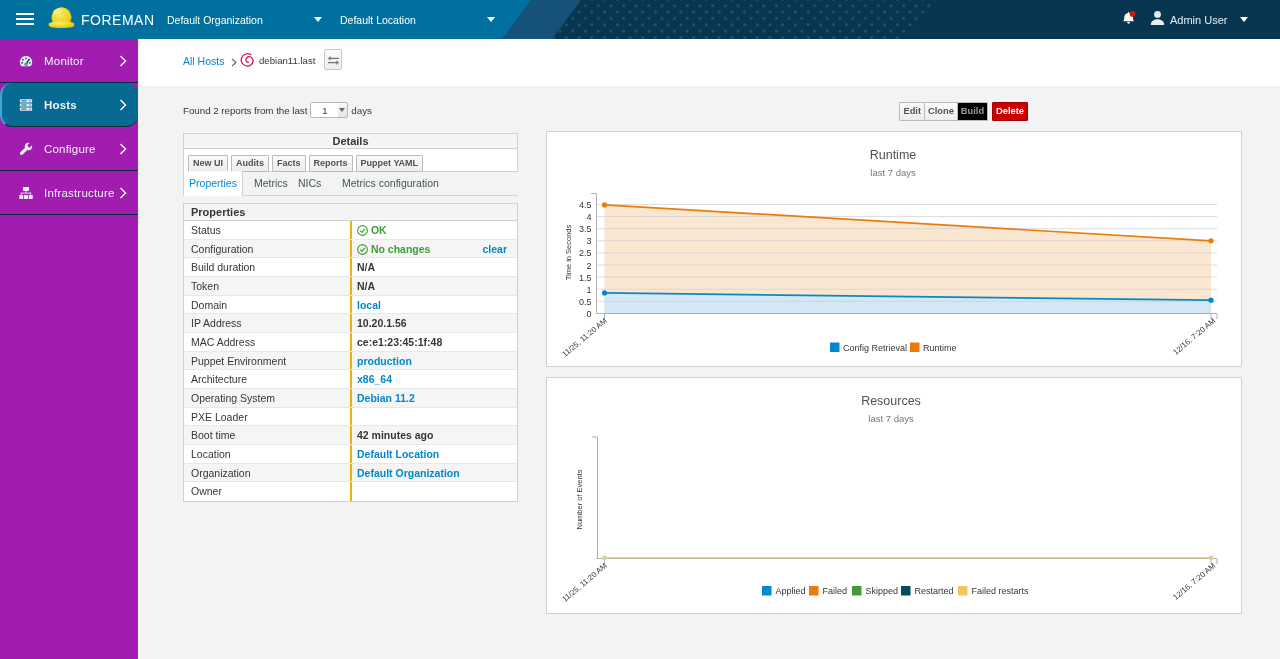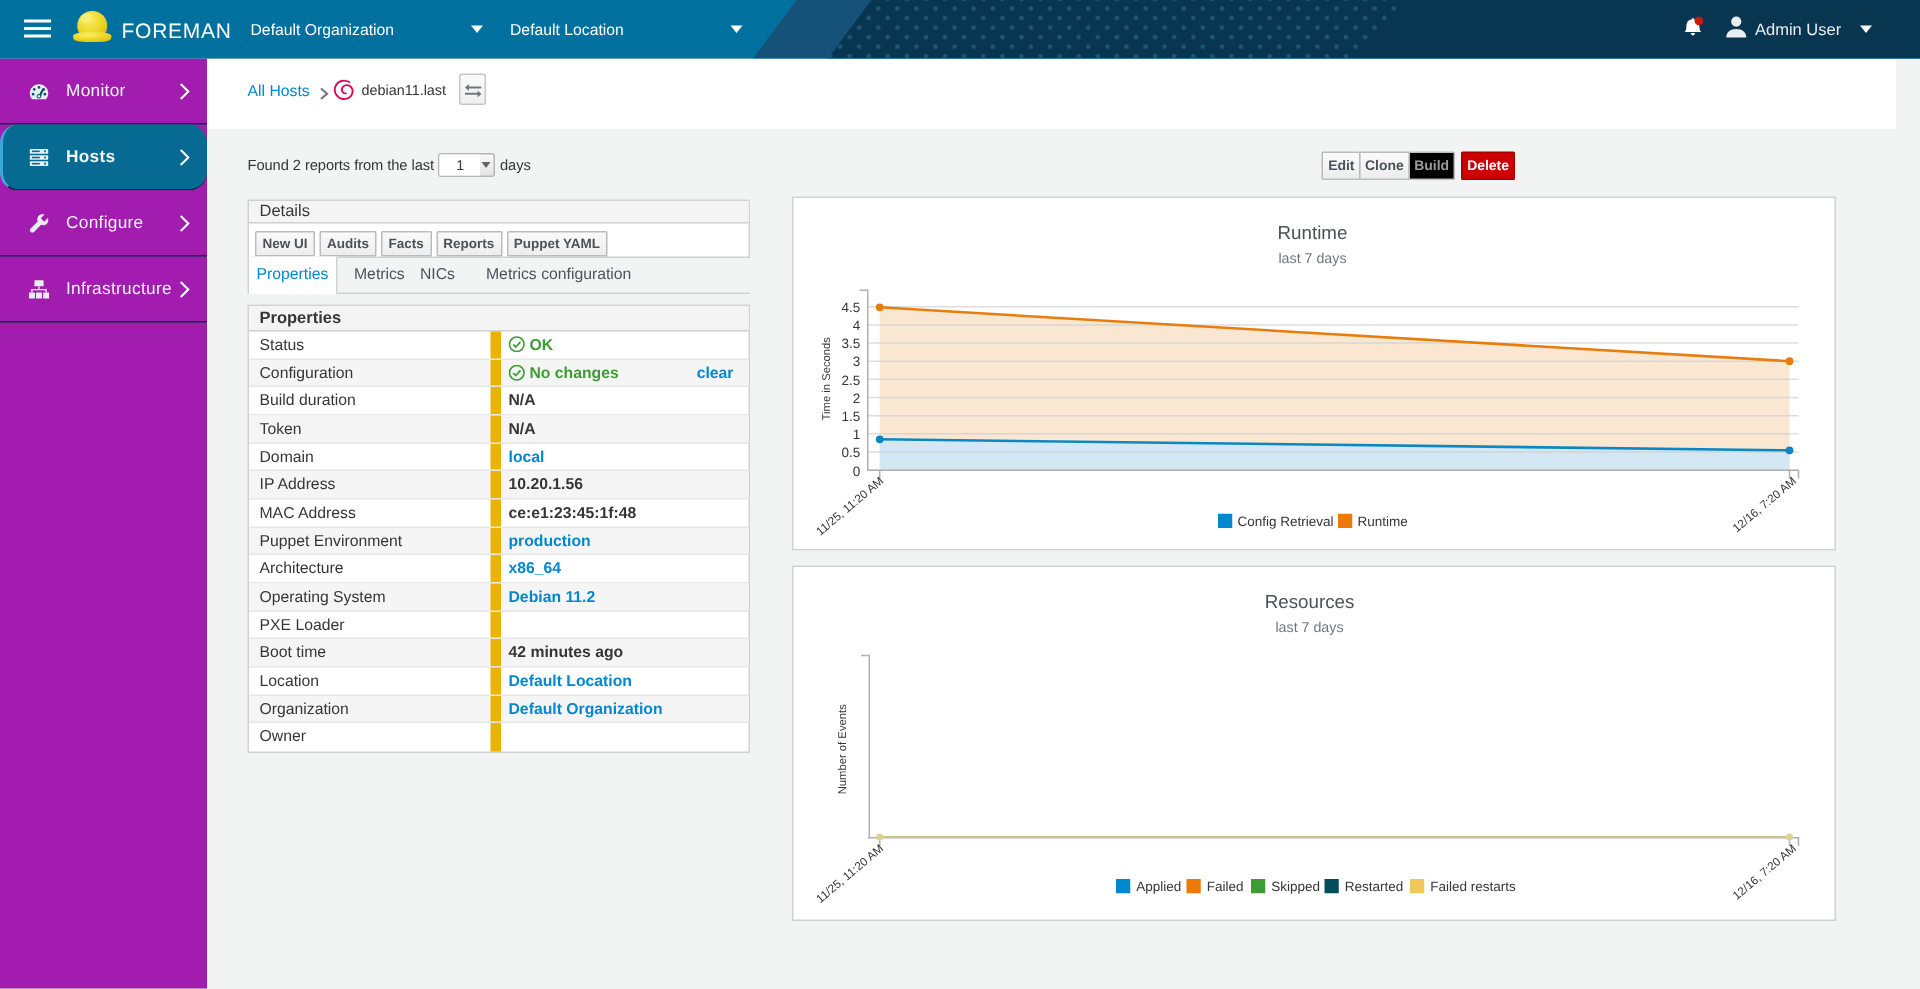--- a/index.html
+++ b/index.html
@@ -6,49 +6,49 @@
 html,body { width:1280px; height:659px; overflow:hidden; font-family:"Liberation Sans",sans-serif; background:#f2f3f3; }
 #navbar { position:absolute; left:0; top:0; width:1280px; height:39px; background:#00719f; z-index:30; }
 #sidebar { position:absolute; left:0; top:39px; width:138px; height:620px; background:#a21caf; z-index:20; }
 .navitem { position:relative; height:44px; border-bottom:1px solid #02303f; color:#fff; display:flex; align-items:center; }
 .navitem .icn { position:absolute; left:19px; width:14px; height:14px; }
 .navitem .lbl { position:absolute; left:44px; font-size:11.5px; color:#f0f4f7; letter-spacing:0.2px; }
 .navitem .chev { position:absolute; right:11px; width:8px; height:12px; }
 .navitem.active { background:#066a92; border-left:2px solid #3ba9d8;border-radius:12px; }
 .navitem.active .icn { left:17px; }
 .navitem.active .lbl { left:42px; font-weight:bold; }
-#main { position:absolute; left:122px; top:39px; width:928px; height:620px; background:#f2f3f3; }
+#main { position:absolute; left:140px; top:39px; width:928px; height:620px; background:#f2f3f3; }
 #breadbar { position:absolute; left:0; top:0; width:1142px; height:47px; background:#fff; }
 .bc { position:absolute; top:17px; font-size:10.5px; color:#363636; }
 a { color:#0088ce; text-decoration:none; }
 a.bc { color:#0088ce; }
 #toolbar-left { position:absolute; left:43px; top:64px; font-size:9.8px; color:#363636; letter-spacing:-0.05px; }
 .selbox { display:inline-block; vertical-align:middle; width:38px; height:16px; border:1px solid #b7b7b7; border-radius:2px; background:linear-gradient(#fafafa,#e4e4e4); position:relative; margin:0 3px; top:-1.5px; }
 .selbox .w { position:absolute; left:0; top:0; width:27px; height:14px; background:#fff; text-align:center; font-size:9.5px; color:#363636; line-height:15px; }
 .selbox .c { position:absolute; right:2.5px; top:5.5px; width:0; height:0; border-left:3.2px solid transparent; border-right:3.2px solid transparent; border-top:4px solid #666; }
 #btns { position:absolute; right:40px; top:61px; height:19px; }
 .btn { display:inline-block; height:19px; line-height:17px; padding:0 3px; font-size:9.3px; font-weight:bold; color:#4d5258; background:linear-gradient(#fafafa,#ededed); border:1px solid #bbb; border-radius:1px; margin-left:-1px; }
 .btn.dis { color:#9c9c9c; background:#000000; }
 .btn.del { background:#c00; border-color:#a30000; color:#fff; margin-left:4px; }
 
 #details { position:absolute; left:43px; top:94px; width:335px; background:#fff; border:1px solid #d1d1d1; }
-#details .hd { height:15px; background:#f4f4f4; border-bottom:1px solid #d1d1d1; font-size:11px; font-weight:normal; color:#363636; padding:1px 7px; }
+#details .hd { height:15px; background:#f4f4f4; border-bottom:1px solid #d1d1d1; font-size:11px; font-weight:bold; color:#363636; padding:1px 7px;text-align:center; }
 #details .bd { padding:3px 4px; height:22px; }
 .sbtn { display:inline-block; height:17px; line-height:15px; padding:0 4px; font-size:9px; font-weight:bold; color:#4d5258; background:linear-gradient(#fafafa,#ededed); border:1px solid #bbb; border-radius:1px; margin-right:3px; }
 #tabs { position:absolute; left:43px; top:132px; width:335px; height:25px; }
 #tabs .tab { position:absolute; top:0; height:25px; line-height:24px; font-size:10.5px; color:#4d5258; text-align:center; white-space:nowrap; }
 #tabs .tab.active { background:#fff; border-left:1px solid #d1d1d1; border-right:1px solid #d1d1d1; color:#0088ce; }
 #tabs .underline { position:absolute; left:60px; right:0; bottom:0; height:1px; background:#d1d1d1; }
 
 #ptable { position:absolute; left:43px; top:164px; width:335px; background:#fff; border:1px solid #d1d1d1; font-size:10.5px; color:#363636; }
 #ptable .phd { height:17px; background:#f4f4f4; border-bottom:1px solid #d1d1d1; font-weight:bold; font-size:11px; padding:2px 7px; }
 .prow { display:flex; height:18.67px; border-bottom:1px solid #e8e8e8; }
 .prow:last-child { border-bottom:none; }
 .prow.alt { background:#f5f5f5; }
-.prow .k { width:168px; border-right:7px solid #eab308; padding:3px 8px 0 7px; }
+.prow .k { width:168px; border-right:2px solid #eab308; padding:3px 8px 0 7px; }
 .prow .v { flex:1; padding:3px 6px 0 5px; position:relative;font-weight:bold; }
 .green { color:#3f9c35; }
 .clear { position:absolute; right:10px; top:3px; }
 
 .card { position:absolute; background:#fff; border:1px solid #d1d1d1; }
 #card1 { left:406px; top:91.5px; width:696px; height:236.5px; }
 #card2 { left:406px; top:338px; width:696px; height:237px; }
 </style>
 </head>
 <body>

